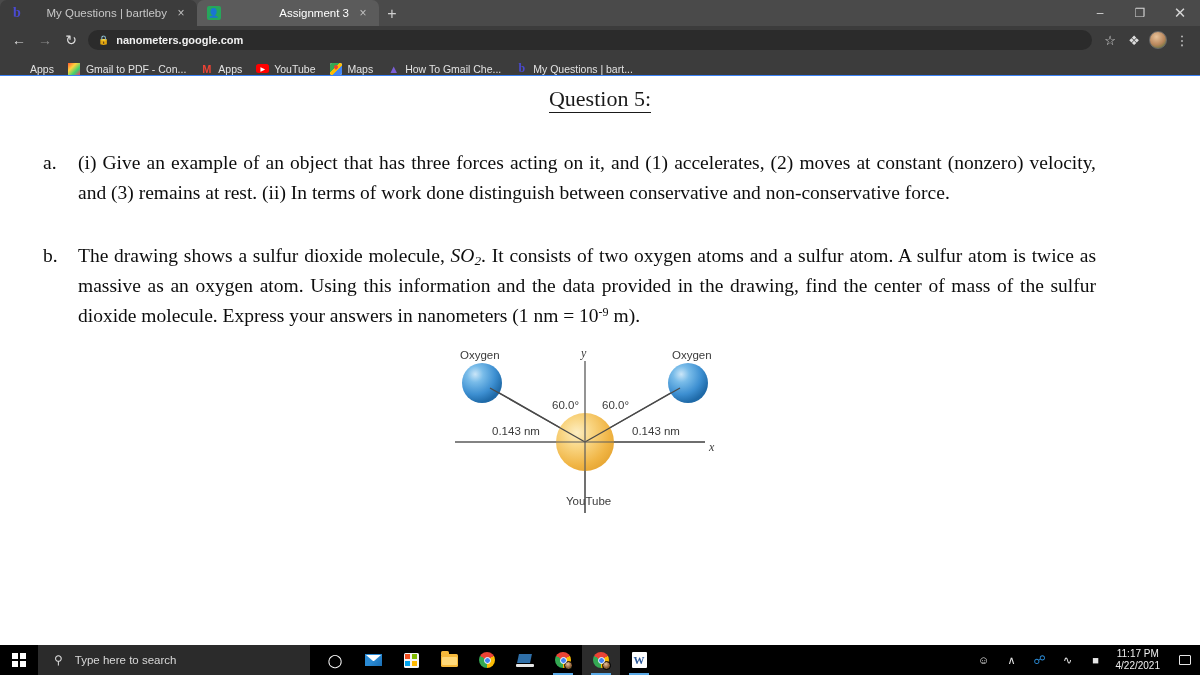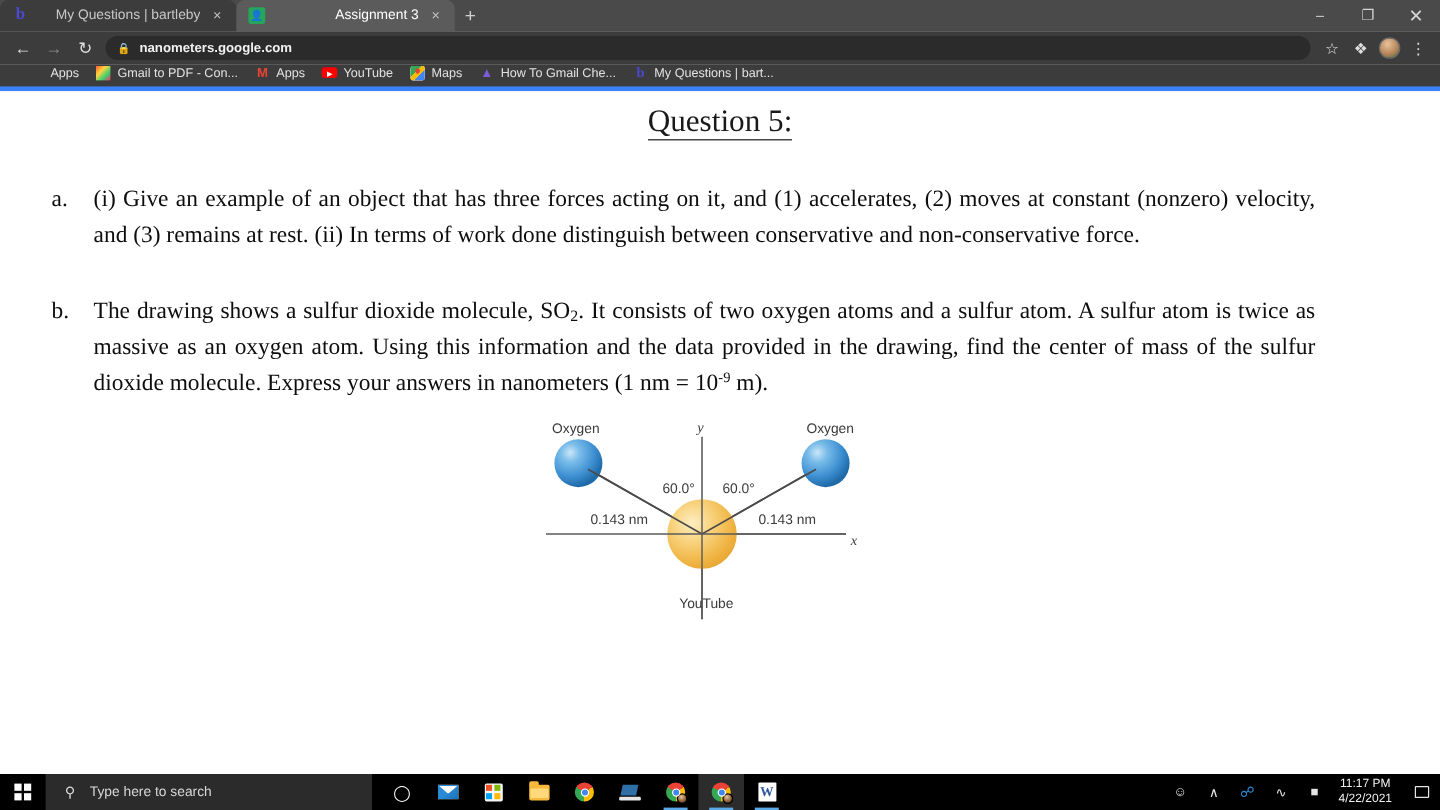--- a/index.html
+++ b/index.html
@@ -126,25 +126,25 @@
     background: radial-gradient(circle at 40% 30%, #e8c39a 0%, #b8865c 55%, #3d6b2e 100%);
     flex: 0 0 18px;
     margin: 0 3px;
     border: 1px solid #6a6a6a;
   }
 
   .bookmarks {
     height: 22px;
     background: #3c3c3c;
     display: flex;
-    align-items: flex-start;
-    padding: 0 24px;
+    align-items: flex-end;
+    padding: 0 12px;
     font-size: 10.5px;
     color: #e2e2e2;
-    border-bottom: 4px solid #3b82f6;
+    border-bottom: 1px solid #3b82f6;
   }
   .bm {
     display: flex; align-items: center;
     margin-right: 14px;
     white-space: nowrap;
   }
   .bm-ico {
     width: 13px; height: 13px;
     margin-right: 5px;
     flex: 0 0 13px;
@@ -192,21 +192,21 @@
     position: absolute;
     top: 76px; left: 0;
     width: 1200px;
     height: 569px;
     background: #ffffff;
     overflow: hidden;
   }
   .q-title {
     text-align: center;
     font-family: "Liberation Serif", serif;
-    font-size: 26px;
+    font-size: 22px;
     color: #1a1a1a;
     margin-top: 10px;
   }
   .q-title span {
     border-bottom: 1.5px solid #1a1a1a;
     padding-bottom: 1px;
   }
 
   .item {
     display: flex;
@@ -220,21 +220,21 @@
   .marker {
     flex: 0 0 38px;
     padding-left: 3px;
   }
   .body-text {
     flex: 1 1 auto;
     text-align: justify;
   }
   sub { font-size: 0.68em; vertical-align: -0.22em; }
   sup { font-size: 0.62em; vertical-align: 0.52em; }
-  .ital { }
+  .ital { font-style: italic; }
 
   
   .figure {
     position: relative;
     width: 300px;
     height: 180px;
     margin: 12px auto 0 auto;
   }
   .fig-svg { position: absolute; left: 0; top: 0; }
   .fig-label {

